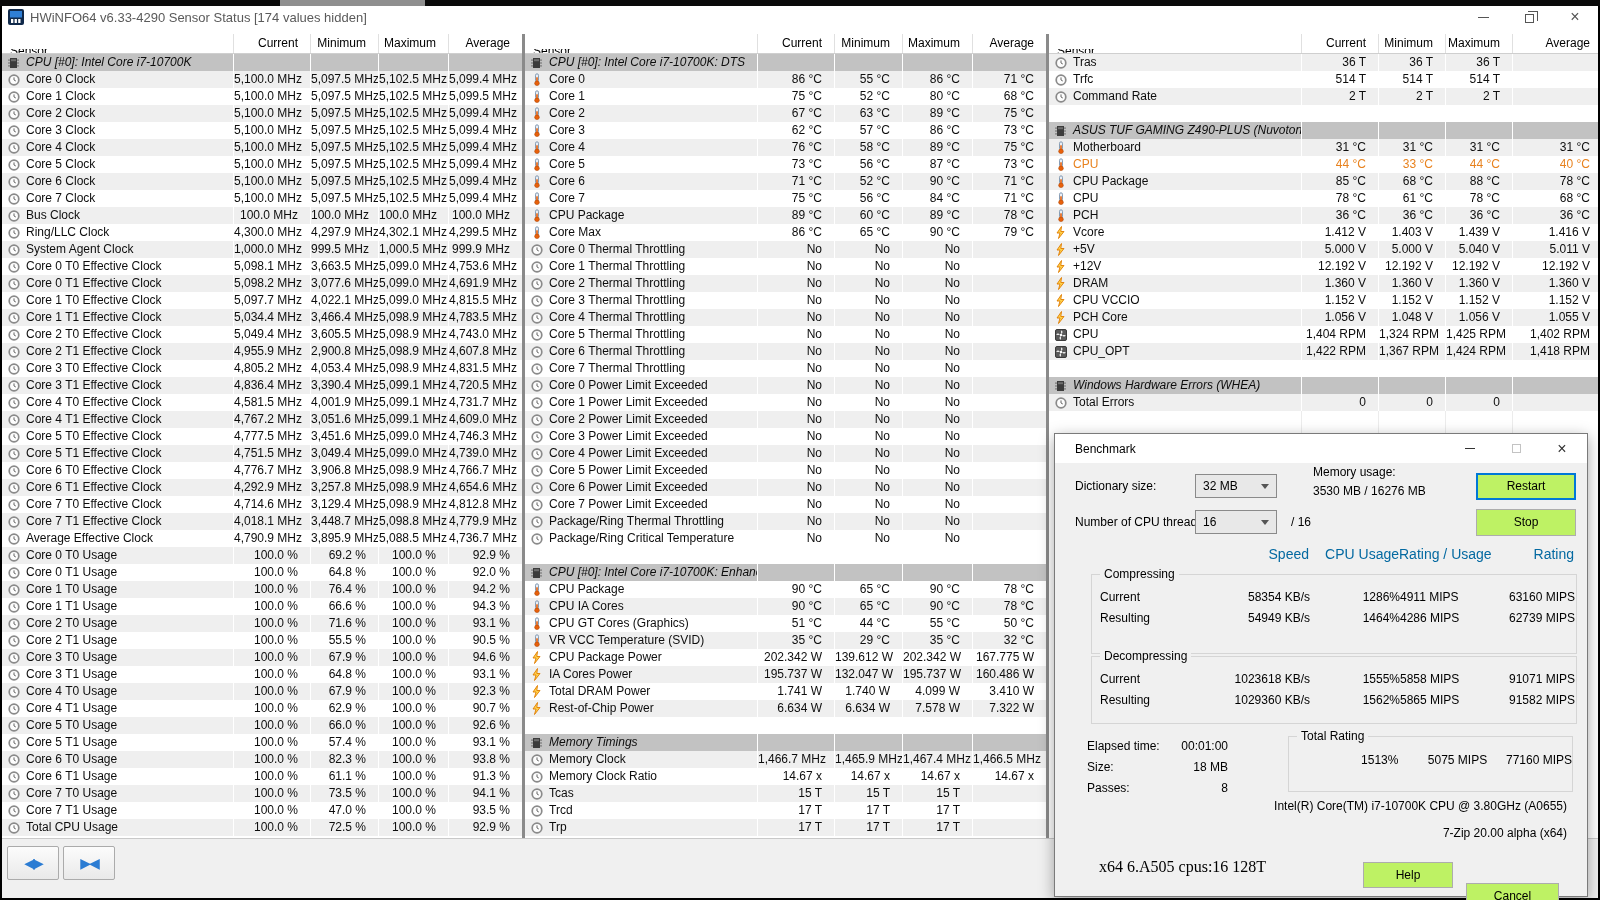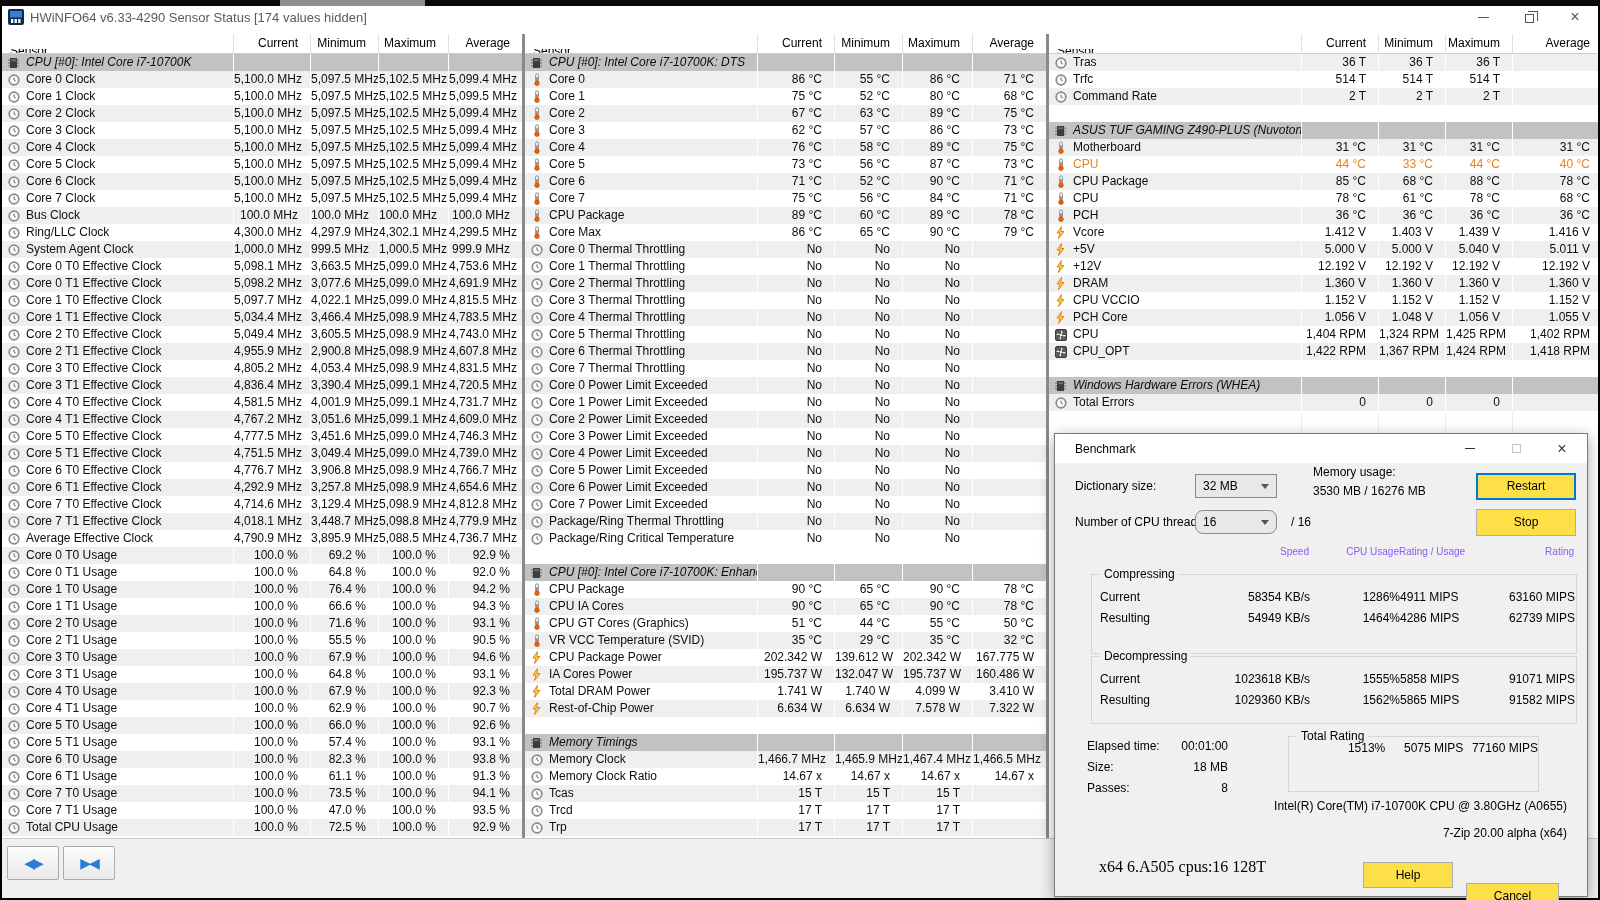--- a/index.html
+++ b/index.html
@@ -56,36 +56,36 @@
   .dialog { position:absolute; left:1054px; top:433px; width:534px; height:464px; background:#f0f0f0; border:1px solid #7a7a7a; box-shadow:0 4px 14px rgba(0,0,0,0.35); z-index:10; }
   .dlg-title { position:absolute; left:0; top:0; right:0; height:29px; background:#fff; display:flex; align-items:center; padding-left:20px; font-size:12px; color:#000; }
   .dlg-controls { position:absolute; right:2px; top:0; height:29px; display:flex; }
   .dlg-btn { width:46px; height:29px; display:flex; align-items:center; justify-content:center; }
   .dlg-glyph-min { width:10px; height:1px; background:#333; }
   .dlg-glyph-max { width:9px; height:9px; border:1px solid #c3c3c3; }
   .dlg-glyph-close { font-size:16px; color:#333; }
   .dlg-label { position:absolute; font-size:12px; color:#000; white-space:nowrap; }
   .dropdown { position:absolute; width:82px; height:24px; background:#e8e8e8; border:1px solid #8a8a8a; display:flex; align-items:center; justify-content:space-between; padding:0 7px; font-size:12px; color:#000; }
   .dd-arrow { width:0; height:0; border-left:4px solid transparent; border-right:4px solid transparent; border-top:5px solid #555; }
-  .btn { position:absolute; background:#fde047; border:1px solid #adadad; font-size:12px; color:#000; text-align:center; font-family:inherit; }
+  .btn { position:absolute; background:#bef264; border:1px solid #adadad; font-size:12px; color:#000; text-align:center; font-family:inherit; }
   .btn-restart { left:421px; top:39px; width:100px; height:27px; border:2px solid #0078d7; line-height:23px; }
   .btn-stop { left:421px; top:75px; width:100px; height:27px; line-height:25px; }
   .btn-help { left:308px; top:428px; width:90px; height:26px; line-height:24px; }
   .btn-cancel { left:411px; top:428px; width:93px; height:26px; line-height:24px;margin-top:21px; }
-  .bench-cols { position:absolute; left:36px; top:112px; width:486px; display:flex; font-size:10px; color:#8b5cf6; }
+  .bench-cols { position:absolute; left:36px; top:112px; width:486px; display:flex; font-size:14px; color:#0369a1; }
   .brow { display:flex; font-size:12px; color:#000; height:21px; line-height:21px; }
   .bl { width:80px; text-align:left; padding-left:8px; white-space:nowrap; }
   .bv1 { width:138px; text-align:right; white-space:nowrap; }
   .bv2 { width:90px; text-align:right; white-space:nowrap; }
   .bv3 { width:90px; text-align:left; white-space:nowrap; }
   .bv4 { width:85px; text-align:right; white-space:nowrap; }
   .fieldset { position:absolute; border:1px solid #d5d5d5; background:#f0f0f0; }
   .fs-compress { left:36px; top:140px; width:486px; height:80px; padding-top:12px; }
   .fs-decompress { left:36px; top:222px; width:486px; height:68px; padding-top:12px; }
-  .fs-total { left:233px; top:302px; width:251px; height:56px; padding-top:4px; }
+  .fs-total { left:233px; top:302px; width:285px; height:56px; padding-top:16px; }
   .legend { position:absolute; top:-8px; left:8px; background:#f0f0f0; padding:0 4px; font-size:12px; color:#000; }
   .stat-row { position:absolute; left:32px; width:141px; display:flex; justify-content:space-between; font-size:12px; color:#000; }
   .trow { display:flex; }
   .tv1 { width:111px; text-align:right; font-size:12px; }
   .tv2 { width:90px; text-align:right; font-size:12px; }
   .tv3 { width:86px; text-align:right; font-size:12px; }
   .right-line { position:absolute; right:20px; font-size:12px; color:#000; white-space:nowrap; }
   .build-line { position:absolute; left:44px; top:424px; font-size:16px; color:#000;font-family:Liberation Serif, serif; }
 </style>
 </head>
@@ -1910,21 +1910,21 @@
   <span class="dlg-label" style="left:20px; top:45px;">Dictionary size:</span>
   <div class="dropdown" style="left:140px; top:40px;">
     <span>32 MB</span>
     <span class="dd-arrow"></span>
   </div>
   <span class="dlg-label" style="left:258px; top:31px;">Memory usage:</span>
   <span class="dlg-label" style="left:258px; top:50px;">3530 MB / 16276 MB</span>
   <button class="btn btn-restart">Restart</button>
 
   <span class="dlg-label" style="left:20px; top:81px;">Number of CPU threads:</span>
-  <div class="dropdown" style="left:140px; top:76px;border-radius:8px;">
+  <div class="dropdown" style="left:140px; top:76px;">
     <span>16</span>
     <span class="dd-arrow"></span>
   </div>
   <span class="dlg-label" style="left:236px; top:81px;">/ 16</span>
   <button class="btn btn-stop">Stop</button>
 
   <div class="bench-cols">
     <span class="bl"></span>
     <span class="bv1">Speed</span>
     <span class="bv2">CPU Usage</span>

